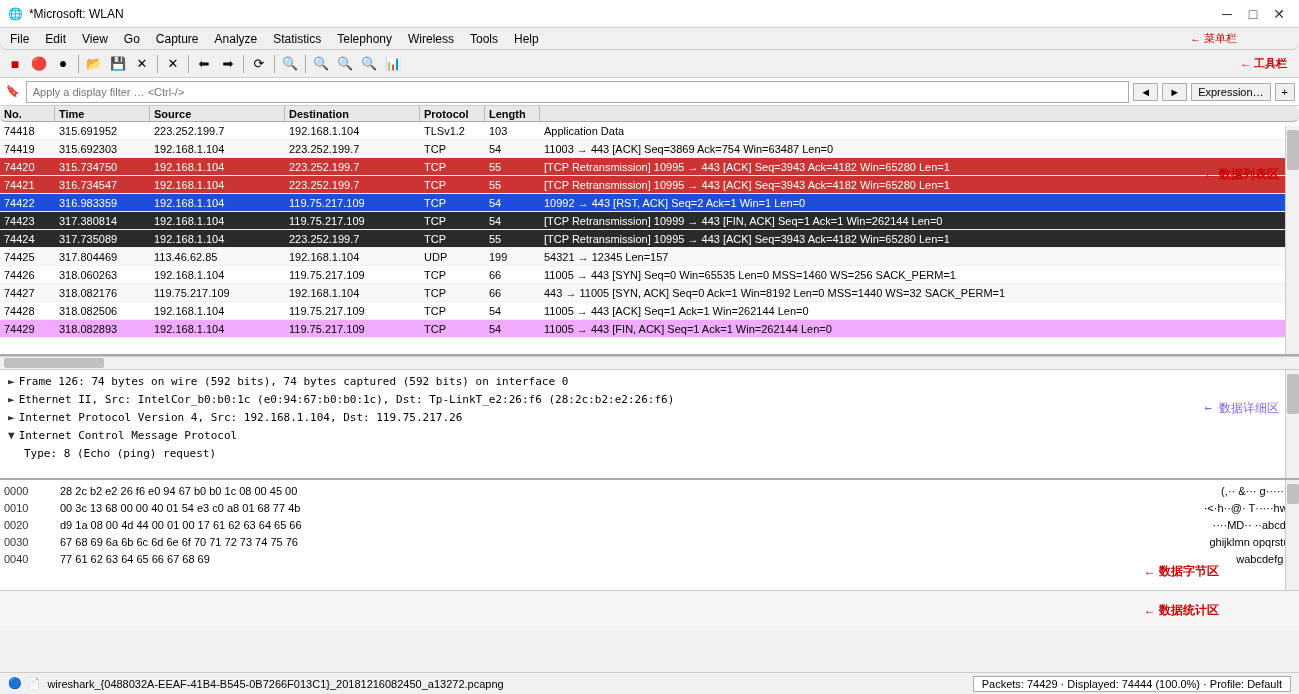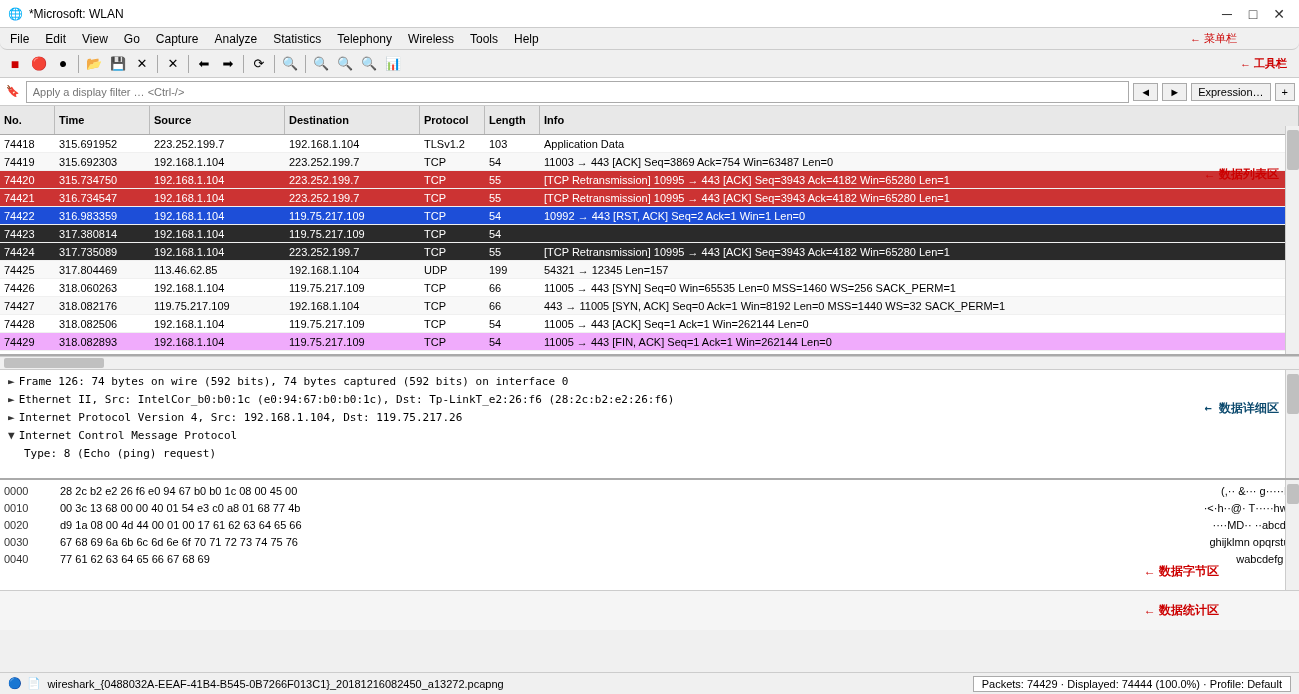--- a/index.html
+++ b/index.html
@@ -116,22 +116,23 @@
       overflow: hidden;
       flex: 0 0 auto;
       height: 250px;
     }
     #packet-list-header {
       display: flex;
       background: #e8e8e8;
       border-bottom: 1px solid #aaa;
       font-weight: bold;
       font-size: 11px;
-      height: 29px;
+      height: 16px;
       align-items: flex-end;
+      border-radius: 6px;
     }
     .ph-cell {
       padding: 0 4px;
       border-right: 1px solid #bbb;
       white-space: nowrap;
       overflow: hidden;
       height: 100%;
       display: flex; align-items: center;
     }
     .col-no { width: 55px; }
@@ -310,21 +311,20 @@
 
   <div id="packet-list" style="position:relative;">
 
     <div id="packet-list-header">
       <div class="ph-cell col-no">No.</div>
       <div class="ph-cell col-time">Time</div>
       <div class="ph-cell col-src">Source</div>
       <div class="ph-cell col-dst">Destination</div>
       <div class="ph-cell col-proto">Protocol</div>
       <div class="ph-cell col-len">Length</div>
-      <div class="ph-cell col-info">Info</div>
     </div>
 
     <div id="packet-list-scroll">
 
     <div class="packet-row">
       <span class="p-cell col-no">74418</span>
       <span class="p-cell col-time">315.691952</span>
       <span class="p-cell col-src">223.252.199.7</span>
       <span class="p-cell col-dst">192.168.1.104</span>
       <span class="p-cell col-proto">TLSv1.2</span>
@@ -367,20 +367,21 @@
       <span class="p-cell col-len">54</span>
       <span class="p-cell col-info" style="flex:1;overflow:hidden;text-overflow:ellipsis;white-space:nowrap;">10992 → 443 [RST, ACK] Seq=2 Ack=1 Win=1 Len=0</span>
     </div>
         <div class="packet-row" style="background: rgb(42, 42, 42); color: rgb(255, 255, 255);">
       <span class="p-cell col-no">74423</span>
       <span class="p-cell col-time">317.380814</span>
       <span class="p-cell col-src">192.168.1.104</span>
       <span class="p-cell col-dst">119.75.217.109</span>
       <span class="p-cell col-proto">TCP</span>
       <span class="p-cell col-len">54</span>
+      <span class="p-cell col-info" style="flex:1;overflow:hidden;text-overflow:ellipsis;white-space:nowrap;">[TCP Retransmission] 10999 → 443 [FIN, ACK] Seq=1 Ack=1 Win=262144 Len=0</span>
     </div>
         <div class="packet-row" style="background: rgb(42, 42, 42); color: rgb(255, 255, 255);">
       <span class="p-cell col-no">74424</span>
       <span class="p-cell col-time">317.735089</span>
       <span class="p-cell col-src">192.168.1.104</span>
       <span class="p-cell col-dst">223.252.199.7</span>
       <span class="p-cell col-proto">TCP</span>
       <span class="p-cell col-len">55</span>
       <span class="p-cell col-info" style="flex:1;overflow:hidden;text-overflow:ellipsis;white-space:nowrap;">[TCP Retransmission] 10995 → 443 [ACK] Seq=3943 Ack=4182 Win=65280 Len=1</span>
     </div>
@@ -456,21 +457,21 @@
       <span>Internet Protocol Version 4, Src: 192.168.1.104, Dst: 119.75.217.26</span>
     </div>
     <div class="detail-line">
       <span class="expand-icon">▼</span>
       <span>Internet Control Message Protocol</span>
     </div>
     <div class="detail-line indented">
       <span>Type: 8 (Echo (ping) request)</span>
     </div>
 
-    <div style="position:absolute;right:20px;top:30px;color:#0c4a6e;font-size:12px;font-weight:bold;pointer-events:none;">← 数据详细区</div>
+    <div style="position:absolute;right:20px;top:30px;color:#8b5cf6;font-size:12px;font-weight:normal;pointer-events:none;">← 数据详细区</div>
 
     <div style="position:absolute;right:0;top:0;width:14px;height:100%;background:#f0f0f0;border-left:1px solid #ccc;">
       <div style="width:12px;height:40px;background:#c0c0c0;margin:4px auto;border-radius:2px;"></div>
     </div>
   </div>
 
   <div id="hex-dump" style="position:relative;">
     <div class="hex-line">
       <span class="hex-offset">0000</span>
       <span class="hex-bytes">28 2c b2 e2 26 f6 e0 94  67 b0 b0 1c 08 00 45 00</span>

